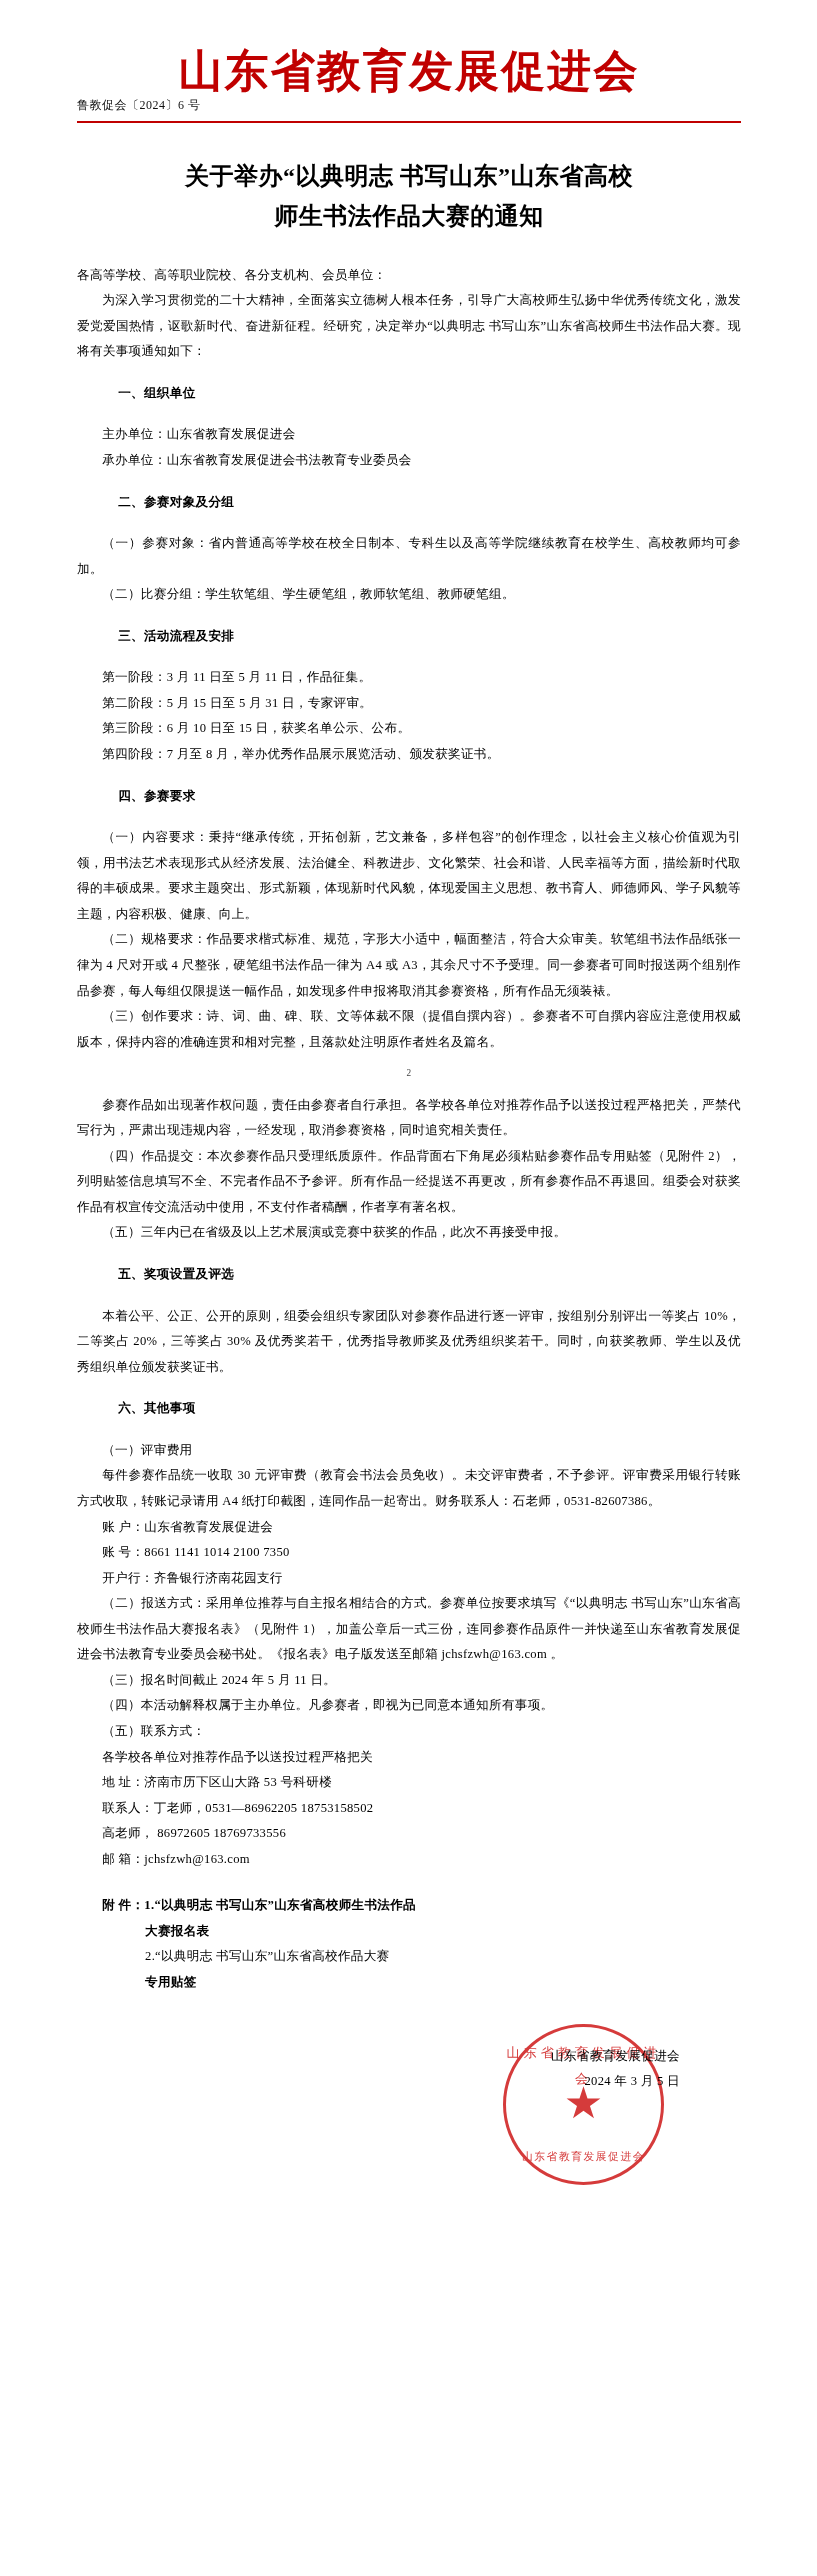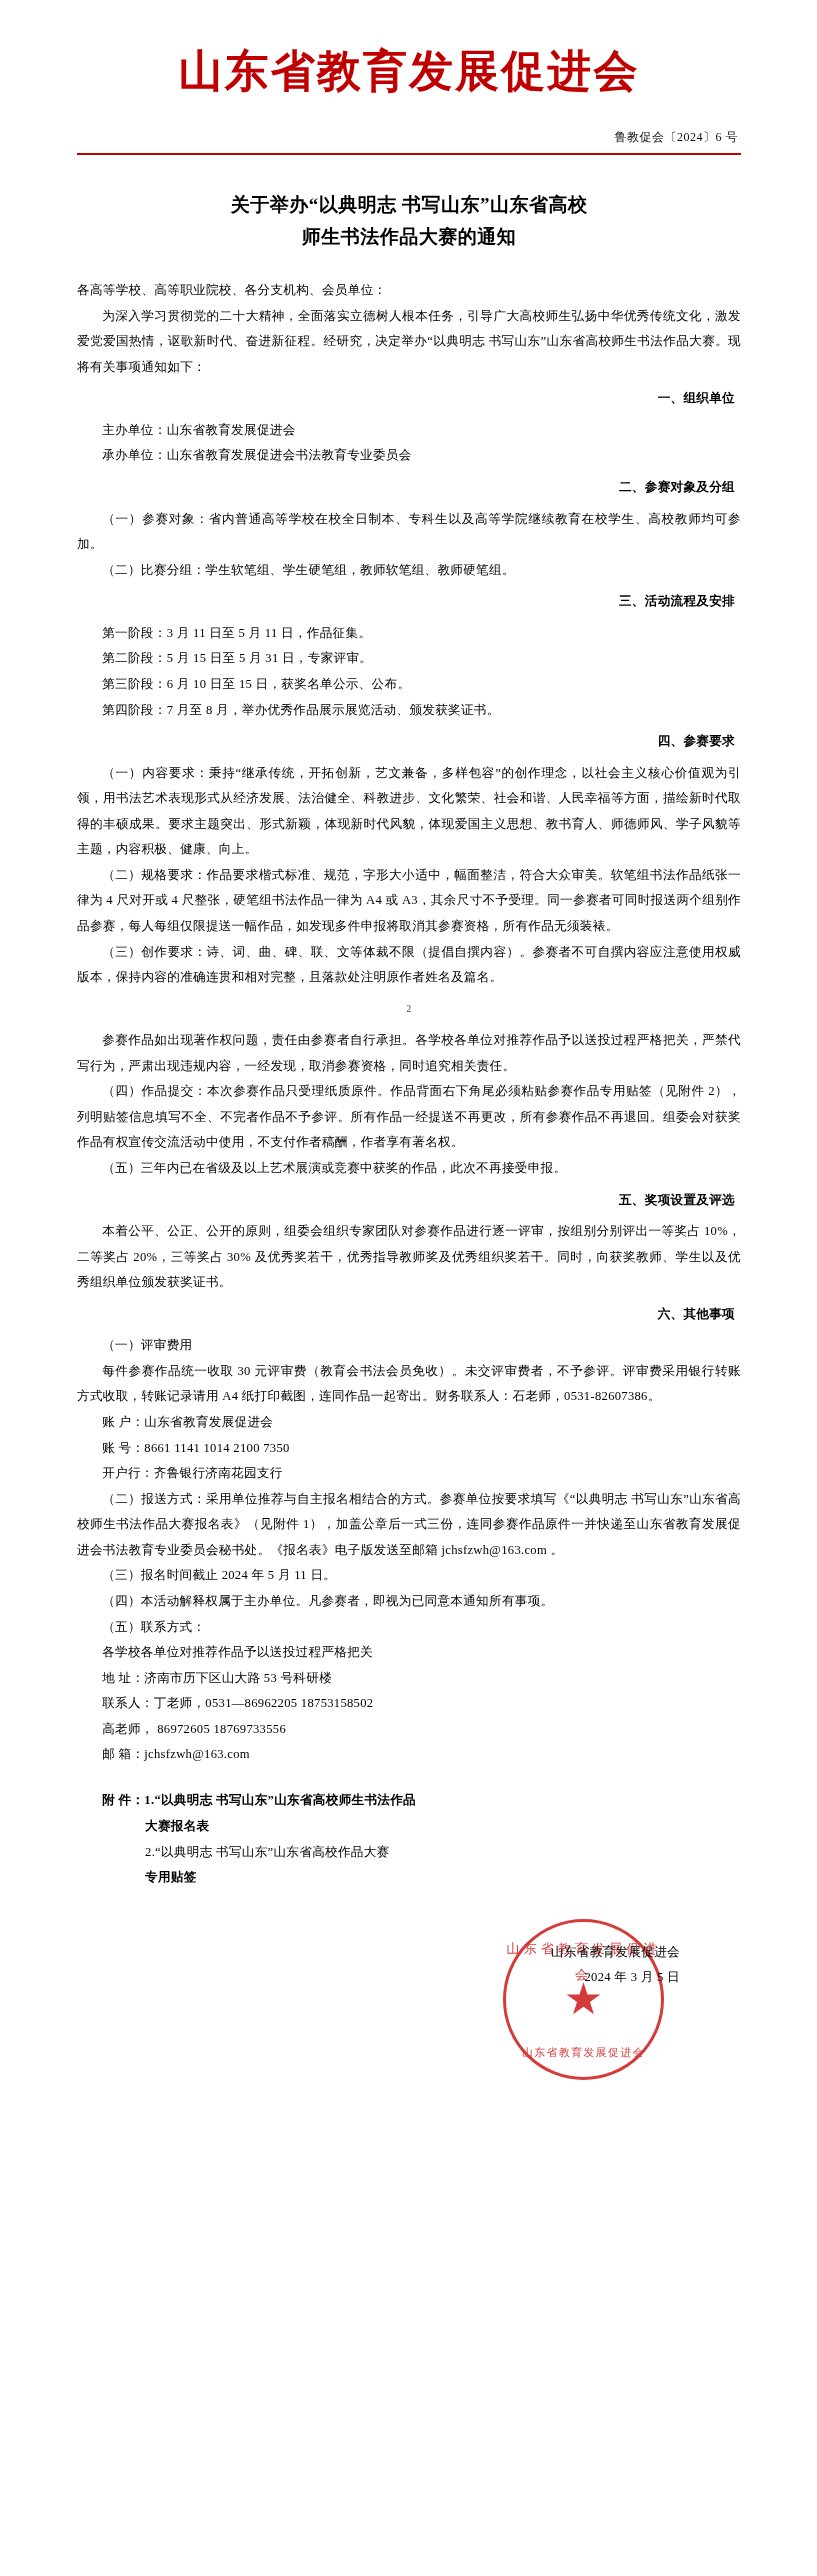--- a/index.html
+++ b/index.html
@@ -27,36 +27,35 @@
   .org-title {
     color: #c00000;
     font-size: 44px;
     font-weight: bold;
     letter-spacing: 2.1px;
     line-height: 1.15;
     font-family: "Liberation Serif", "DejaVu Serif", serif;
     white-space: nowrap;
   }
   .doc-number {
-    text-align: right;
+    text-align: left;
     font-size: 12px;
     color: #111;
-    margin-top: 32px;
     padding-right: 3.1px;
     letter-spacing: 0.5px;
   }
   .red-rule {
     height: 2.1px;
     background: #c00000;
     margin-top: 7.2px;
   }
   
   .doc-title {
     text-align: center;
-    font-size: 19px;
+    font-size: 24px;
     font-weight: bold;
     line-height: 1.65;
     margin-top: 34px;
     letter-spacing: 0.5px;
     color: #000;
   }
   
   .body-wrap {
     margin-top: 26px;
     font-size: 12.6px;
@@ -66,22 +65,21 @@
   }
   .p {
     margin: 0;
     text-align: justify;
     text-justify: inter-ideograph;
   }
   .indent { text-indent: 2em; }
   .sec-head {
     text-indent: 2em;
     font-weight: bold;
-    margin: 6px;
-    text-align: right;
+    margin: 16px;
   }
   .acct-line { text-indent: 2em; margin: 0; }
   .mid-page-num {
     text-align: center;
     font-size: 9.3px;
     color: #444;
     margin: 9.3px 0 9.3px 0;
   }
   
   .sign-block {

